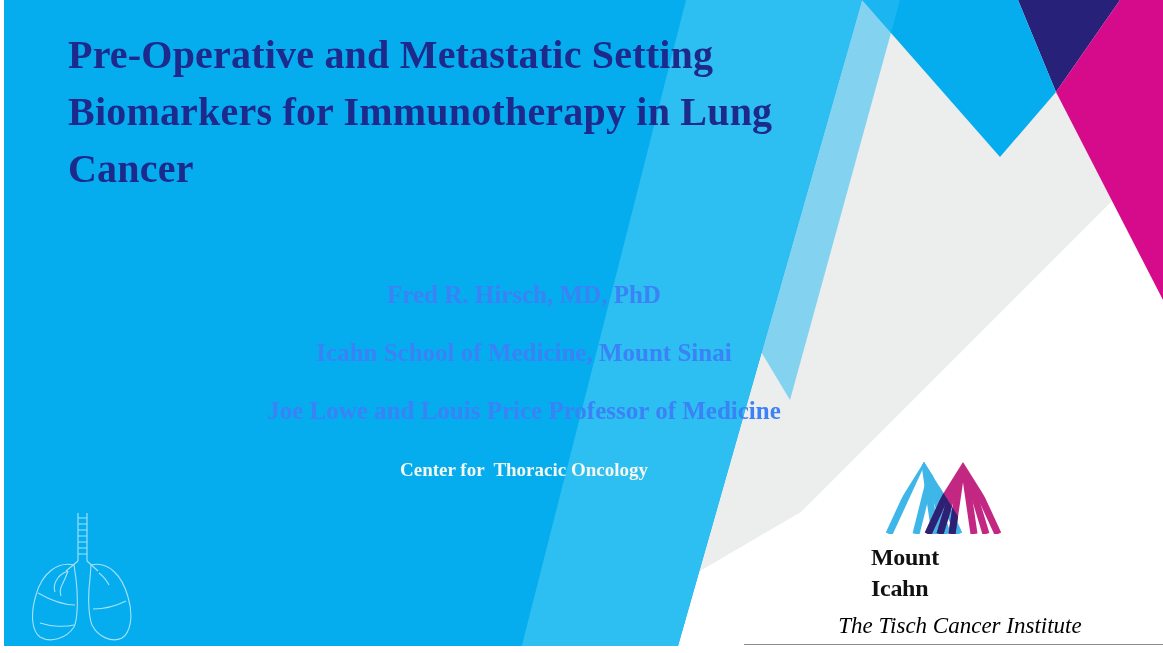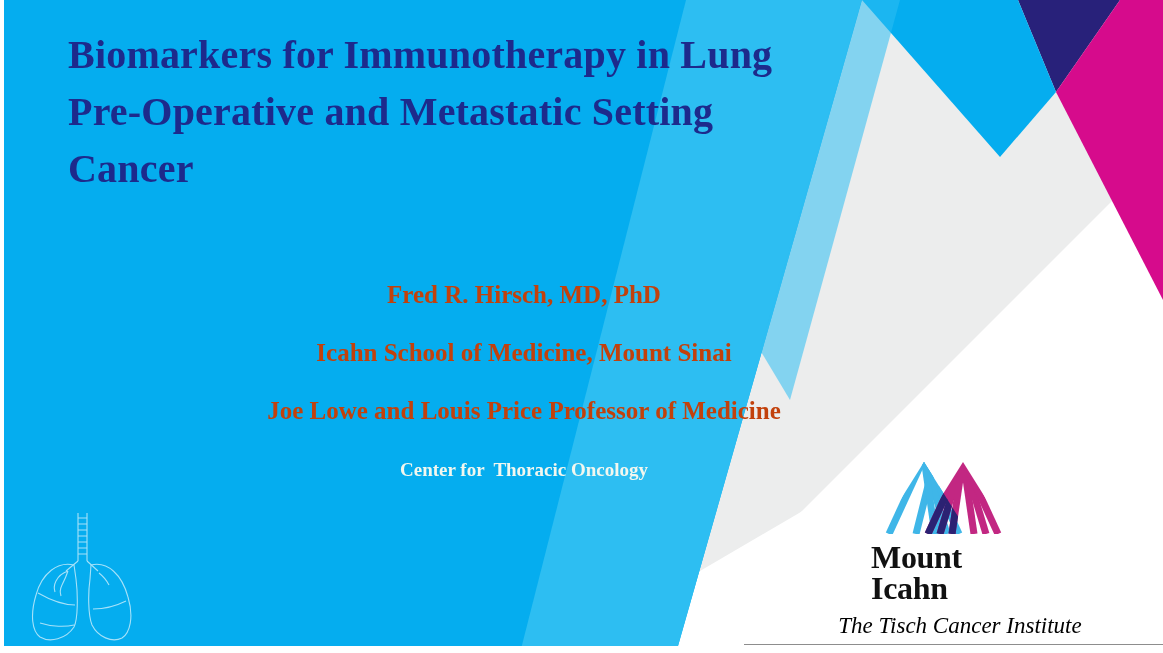--- a/index.html
+++ b/index.html
@@ -66,21 +66,21 @@
   .author-block {
     position: absolute;
     left: 24px;
     top: 266px;
     width: 1000px;
     text-align: center;
   }
   .author-line {
     font-family: "Liberation Serif", serif;
     font-weight: bold;
-    color: #c2410c;
+    color: #3b82f6;
     font-size: 25px;
     line-height: 58px;
     white-space: pre;
   }
   .author-line.center-line {
     font-size: 19px;
     color: #f2f7ef;
     line-height: 60px;
   }
 
@@ -98,21 +98,21 @@
     top: 0;
     width: 148px;
     height: 80px;
   }
   .logo-word {
     position: absolute;
     left: 16px;
     top: 84px;
     font-family: "Liberation Serif", serif;
     font-weight: bold;
-    font-size: 32px;
+    font-size: 24px;
     line-height: 31px;
     color: #111111;
     letter-spacing: -0.3px;
   }
   .tisch {
     position: absolute;
     left: 765px;
     top: 613px;
     width: 390px;
     text-align: center;
@@ -190,22 +190,22 @@
       <path d="M22 114 C34 118 48 118 56 116"></path>
       <path d="M108 92 C96 98 84 100 75 100"></path>
 
       <path d="M50 62 C44 64 40 68 38 72 M50 62 C48 68 46 72 44 76"></path>
       <path d="M44 76 C42 80 42 84 43 87 M38 72 C36 76 36 80 37 83"></path>
       <path d="M81 64 C86 68 89 72 91 76"></path>
     </g>
   </svg>
 
   <div class="title-block">
+    <div class="title-line">Pre-Operative and Metastatic Setting</div>
     <div class="title-line">Biomarkers for Immunotherapy in Lung</div>
-    <div class="title-line">Pre-Operative and Metastatic Setting</div>
     <div class="title-line">Cancer</div>
   </div>
 
   <div class="author-block">
     <div class="author-line">Fred R. Hirsch, MD, PhD</div>
     <div class="author-line">Icahn School of Medicine, Mount Sinai</div>
     <div class="author-line">Joe Lowe and Louis Price Professor of Medicine</div>
     <div class="author-line center-line">Center for  Thoracic Oncology</div>
   </div>
 

